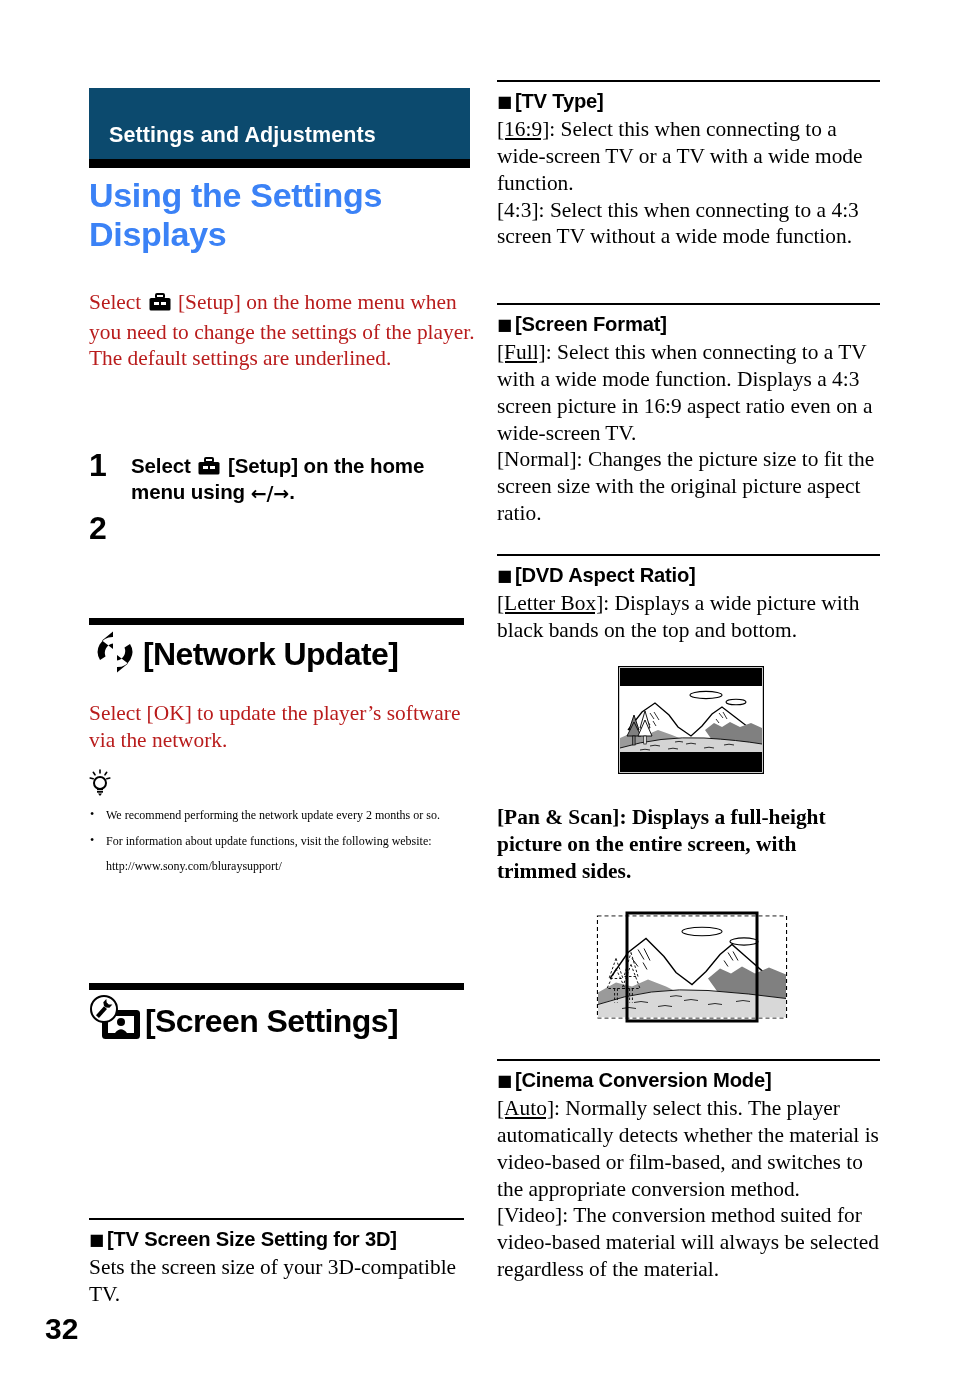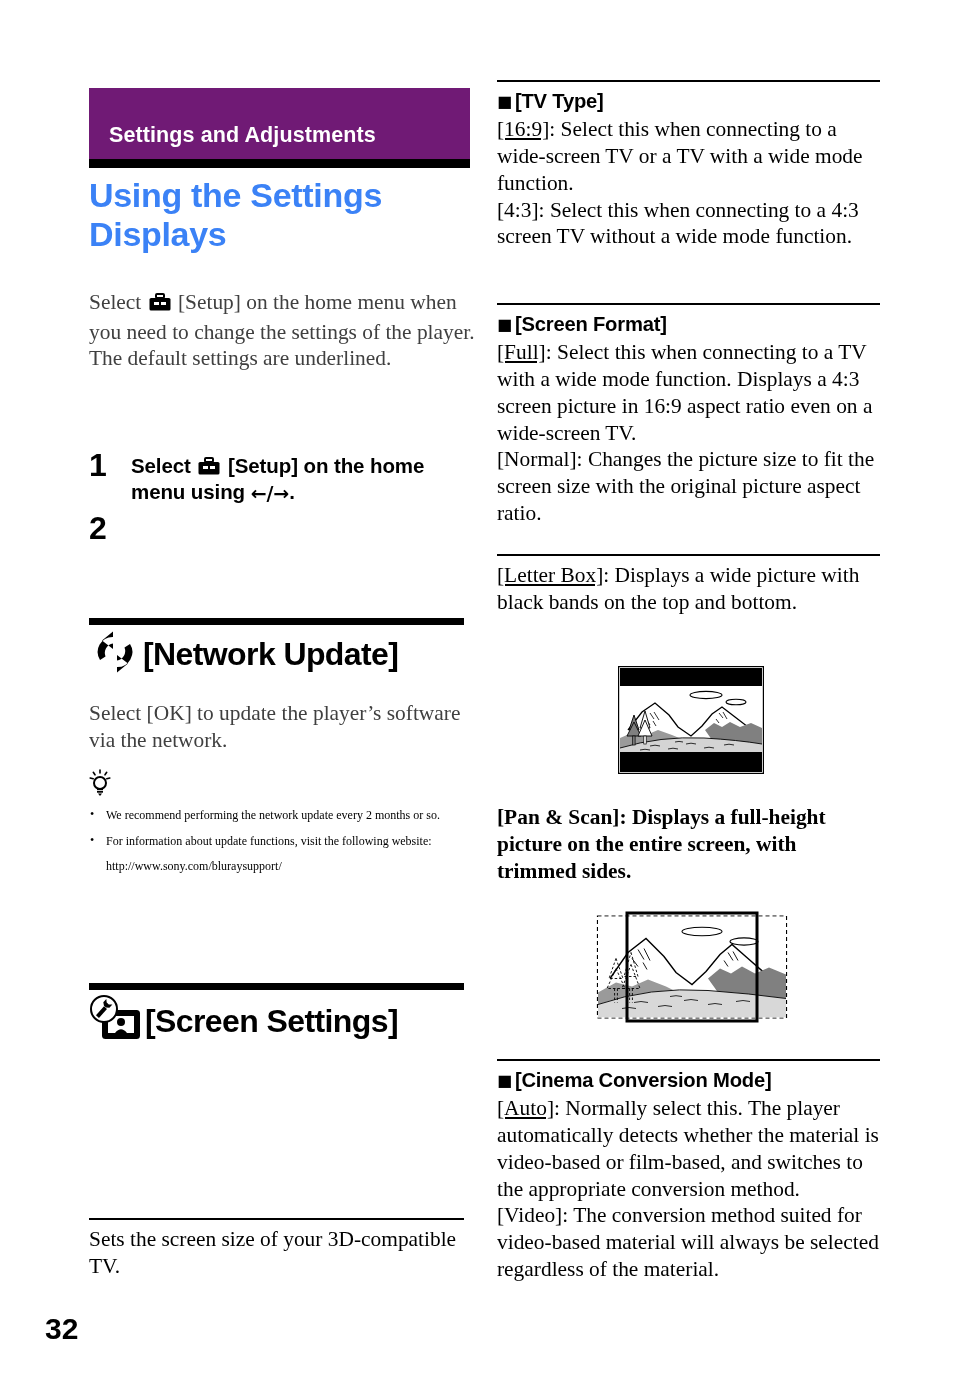--- a/index.html
+++ b/index.html
@@ -20,21 +20,21 @@
     inset: 0;
   }
 
   
   .chapter-banner {
     position: absolute;
     left: 89px;
     top: 88px;
     width: 381px;
     height: 71px;
-    background: #701a75;
+    background: #0c4a6e;
     box-sizing: border-box;
   }
   .chapter-banner-label {
     position: absolute;
     left: 20px;
     bottom: 11px;
     color: #ffffff;
     font-family: "Liberation Sans", sans-serif;
     font-weight: bold;
     font-size: 21.5px;
@@ -62,21 +62,21 @@
     line-height: 1.16;
     letter-spacing: -0.3px;
     color: #3b82f6;
   }
 
   
   .body-text {
     font-family: "Liberation Serif", serif;
     font-size: 21.4px;
     line-height: 26.6px;
-    color: #404040;
+    color: #b91c1c;
   }
   .intro {
     position: absolute;
     left: 89px;
     top: 289px;
     width: 388px;
   }
   .icon-inline {
     display: inline-block;
     vertical-align: -3px;
@@ -332,20 +332,23 @@
           </g>
         </svg>
       </span>
       <span class="section-head-title">[Screen Settings]</span>
     </div>
   </div>
 
 
   <div class="l-tvs sub">
     <div class="sub-rule"></div>
+    <div class="sub-title">
+      <span class="sq">■</span><span>[TV Screen Size Setting for 3D]</span>
+    </div>
     <div class="sub-body">Sets the screen size of your 3D-compatible TV.</div>
   </div>
 
   <div class="r-tvtype sub">
     <div class="sub-rule sub-rule-right"></div>
     <div class="sub-title">
       <span class="sq">■</span><span>[TV Type]</span>
     </div>
     <div class="sub-body">
       <span class="u">[16:9]</span><span>: Select this when connecting to a wide-screen TV or a TV with a wide mode function.</span><br>
@@ -359,20 +362,23 @@
       <span class="sq">■</span><span>[Screen Format]</span>
     </div>
     <div class="sub-body">
       <span class="u">[Full]</span><span>: Select this when connecting to a TV with a wide mode function. Displays a 4:3 screen picture in 16:9 aspect ratio even on a wide-screen TV.</span><br>
       <span>[Normal]</span><span>: Changes the picture size to fit the screen size with the original picture aspect ratio.</span>
     </div>
   </div>
 
   <div class="r-dvdar sub">
     <div class="sub-rule sub-rule-right"></div>
+    <div class="sub-title">
+      <span class="sq">■</span><span>[DVD Aspect Ratio]</span>
+    </div>
     <div class="sub-body">
       <span class="u">[Letter Box]</span><span>: Displays a wide picture with black bands on the top and bottom.</span>
     </div>
   </div>
 
   <div class="r-panscan sub">
     <div class="sub-body">
       <span>[Pan &amp; Scan]</span><span>: Displays a full-height picture on the entire screen, with trimmed sides.</span>
     </div>
   </div>

